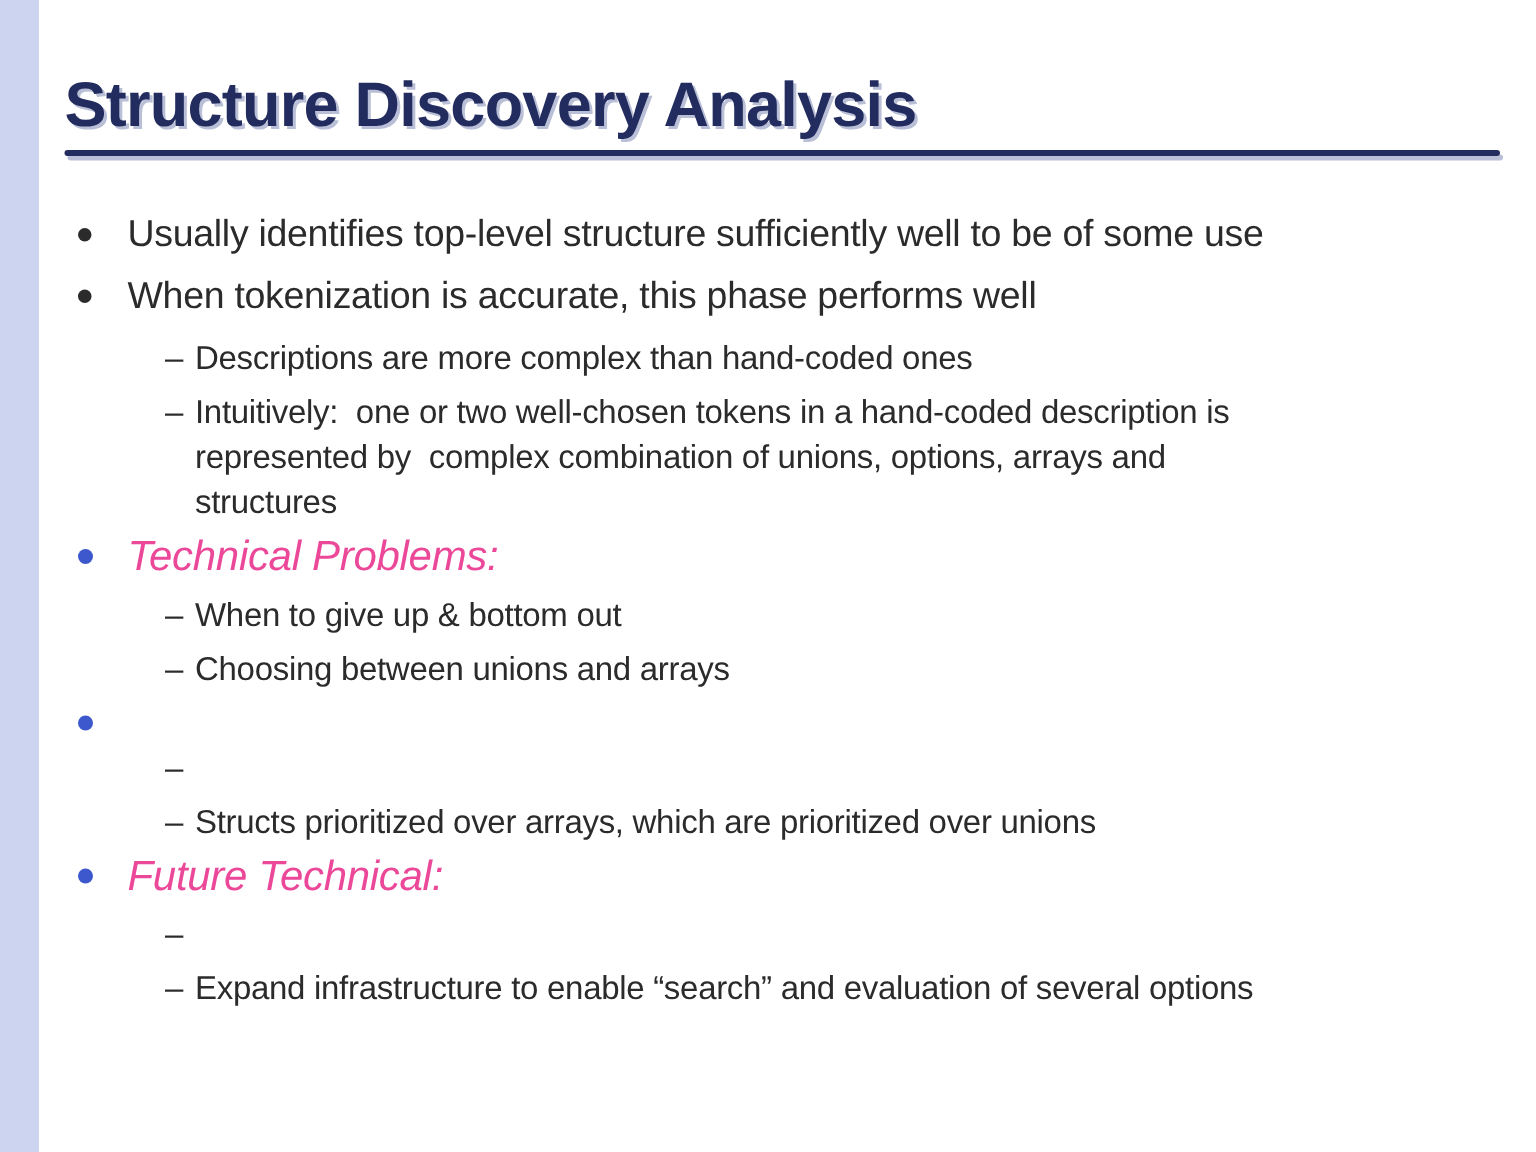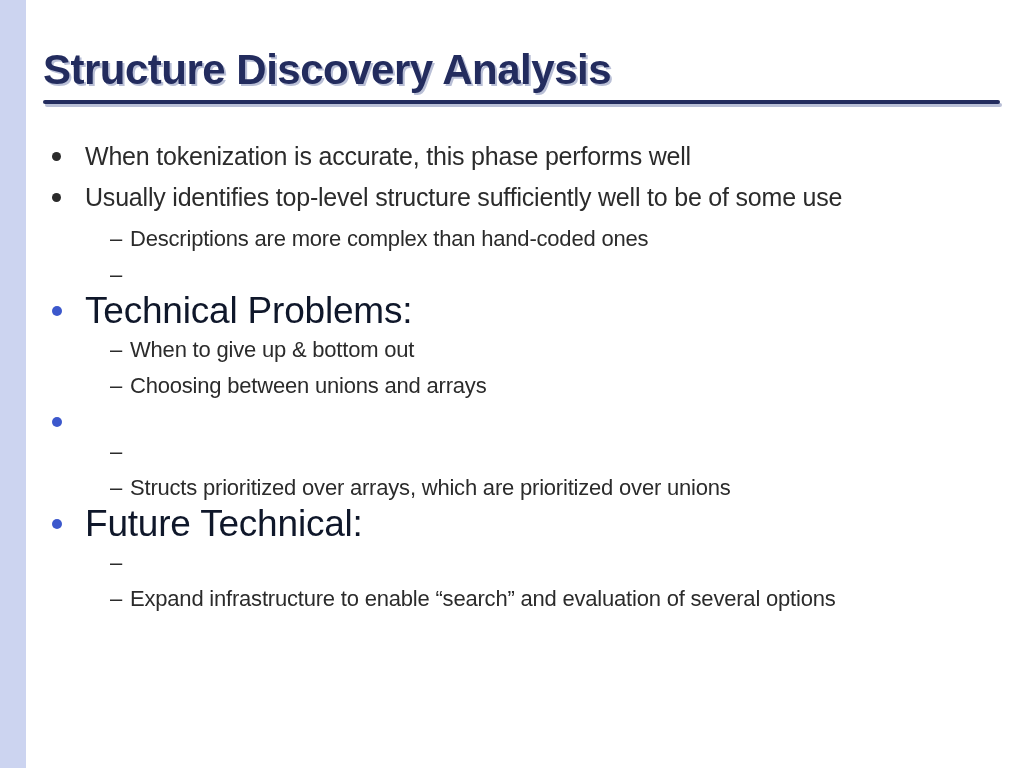--- a/index.html
+++ b/index.html
@@ -57,24 +57,25 @@
   }
   .l1 .marker::before {
     content: "";
     display: block;
     width: 9px; height: 9px;
     margin-top: 10px;
     border-radius: 50%;
     background: #2b2b2b;
   }
   .l1.blue {
-    font-size: 37px;
+    font-size: 28px;
     line-height: 29px;
     margin-bottom: 10px;
-    color: #0f172a;
+    color: #ec4899;
+    font-style: italic;
   }
   .l1.blue .marker::before {
     width: 10px; height: 10px;
     background: #3c58cc;
   }
   .l2 {
     padding-left: 67px;
     font-size: 22px;
     line-height: 30px;
     letter-spacing: -0.2px;
@@ -90,32 +91,35 @@
 <body>
 
 <div class="stage">
   <div class="left-strip"></div>
   <div class="content">
     <div class="title">Structure Discovery Analysis</div>
     <div class="title-rule"></div>
     <div class="bullets">
         <div class="item l1">
           <span class="marker"></span>
-          <span class="txt">When tokenization is accurate, this phase performs well</span>
+          <span class="txt">Usually identifies top-level structure sufficiently well to be of some use</span>
         </div>
         <div class="item l1">
           <span class="marker"></span>
-          <span class="txt">Usually identifies top-level structure sufficiently well to be of some use</span>
+          <span class="txt">When tokenization is accurate, this phase performs well</span>
         </div>
         <div class="item l2">
           <span class="marker">–</span>
           <span class="txt">Descriptions are more complex than hand-coded ones</span>
         </div>
         <div class="item l2">
           <span class="marker">–</span>
+          <span class="txt">Intuitively:  one or two well-chosen tokens in a hand-coded description is
+represented by  complex combination of unions, options, arrays and
+structures</span>
         </div>
         <div class="item l1 blue">
           <span class="marker"></span>
           <span class="txt">Technical Problems:</span>
         </div>
         <div class="item l2">
           <span class="marker">–</span>
           <span class="txt">When to give up &amp; bottom out</span>
         </div>
         <div class="item l2">

